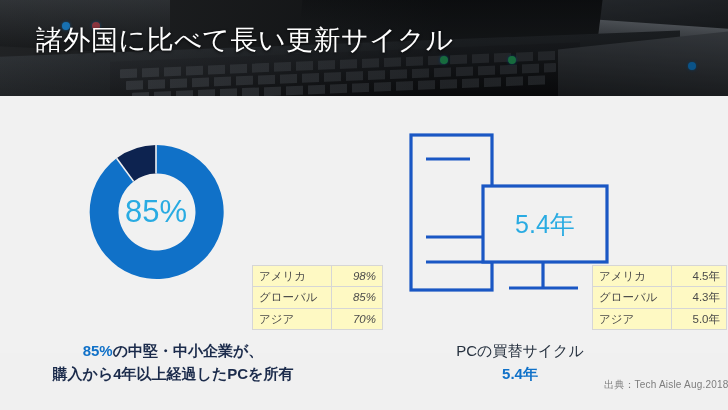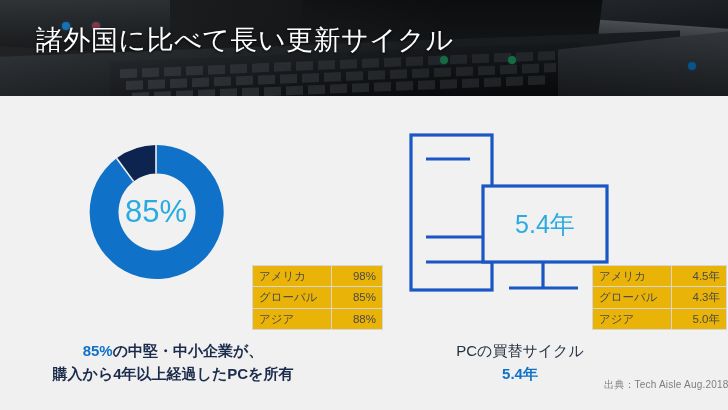--- a/index.html
+++ b/index.html
@@ -91,31 +91,31 @@
     display:flex;align-items:center;justify-content:center;
     pointer-events:none;
   }
   .donut-center span{
     color:#29abe2;font-size:31px;font-weight:400;letter-spacing:0px;
   }
 
   
   .mini-table{
     position:absolute;border-collapse:collapse;
-    font-size:11.5px;color:#4a4a4a;background:#eab308;
+    font-size:11.5px;color:#4a4a4a;background:#fef9c3;
   }
   .mini-table td{
     border:1px solid #d6d6d6;padding:3px 6px;white-space:nowrap;
     line-height:1.25;
   }
   .mini-table td.label{text-align:left;}
   .mini-table td.value{text-align:right;}
   #table-left{left:252px;top:265px;}
   #table-left td.label{width:66px;}
-  #table-left td.value{width:38px;}
+  #table-left td.value{width:38px;font-style:italic;}
   #table-right{left:592px;top:265px;}
   #table-right td.label{width:66px;}
   #table-right td.value{width:42px;}
 
   
   .pc-diagram{position:absolute;left:400px;top:125px;width:225px;height:175px;}
   .pc-diagram svg{display:block;}
   .pc-years{
     position:absolute;left:83px;top:61px;width:124px;height:76px;
     display:flex;align-items:center;justify-content:center;
@@ -185,21 +185,21 @@
       <tr>
         <td class="label">アメリカ</td>
         <td class="value">98%</td>
       </tr>
       <tr>
         <td class="label">グローバル</td>
         <td class="value">85%</td>
       </tr>
       <tr>
         <td class="label">アジア</td>
-        <td class="value">88%</td>
+        <td class="value">70%</td>
       </tr>
     </tbody>
   </table>
 
   <div class="pc-diagram">
     <svg width="225" height="175" viewBox="0 0 225 175" fill="none" stroke="#1a57c4" stroke-width="3.2">
 
       <rect x="11" y="10" width="81" height="155"></rect>
 
       <line x1="26" y1="34" x2="70" y2="34"></line>

